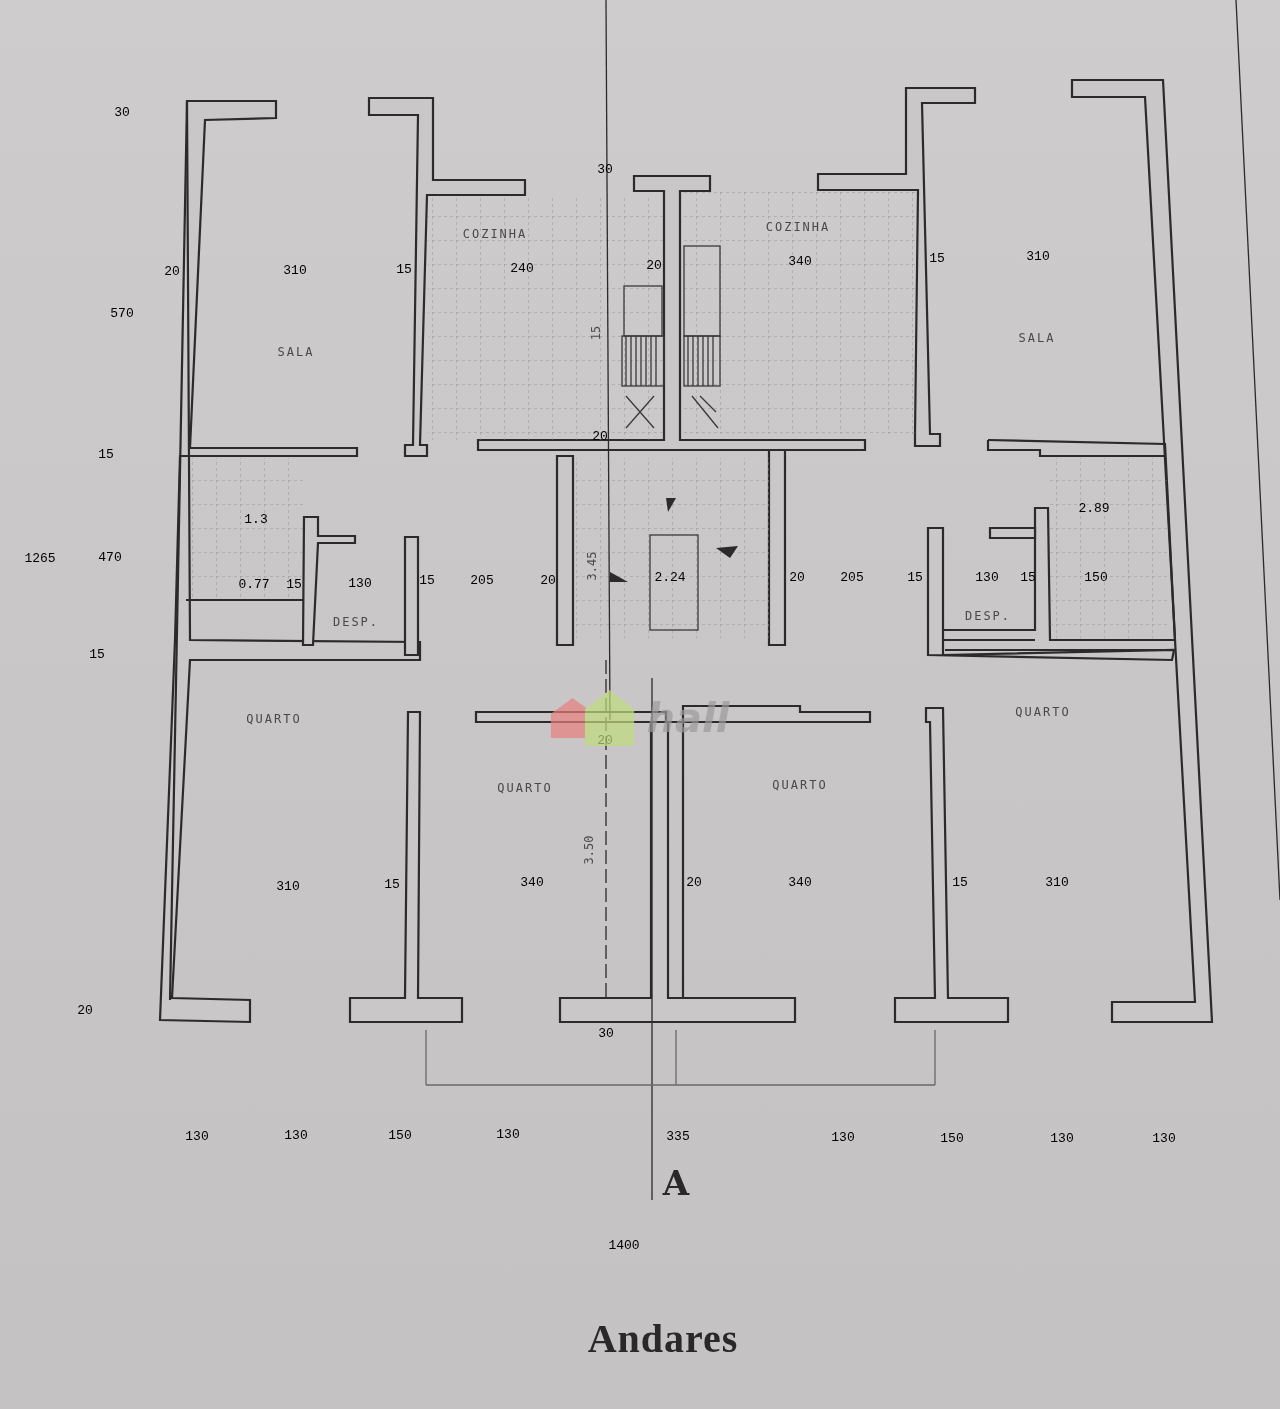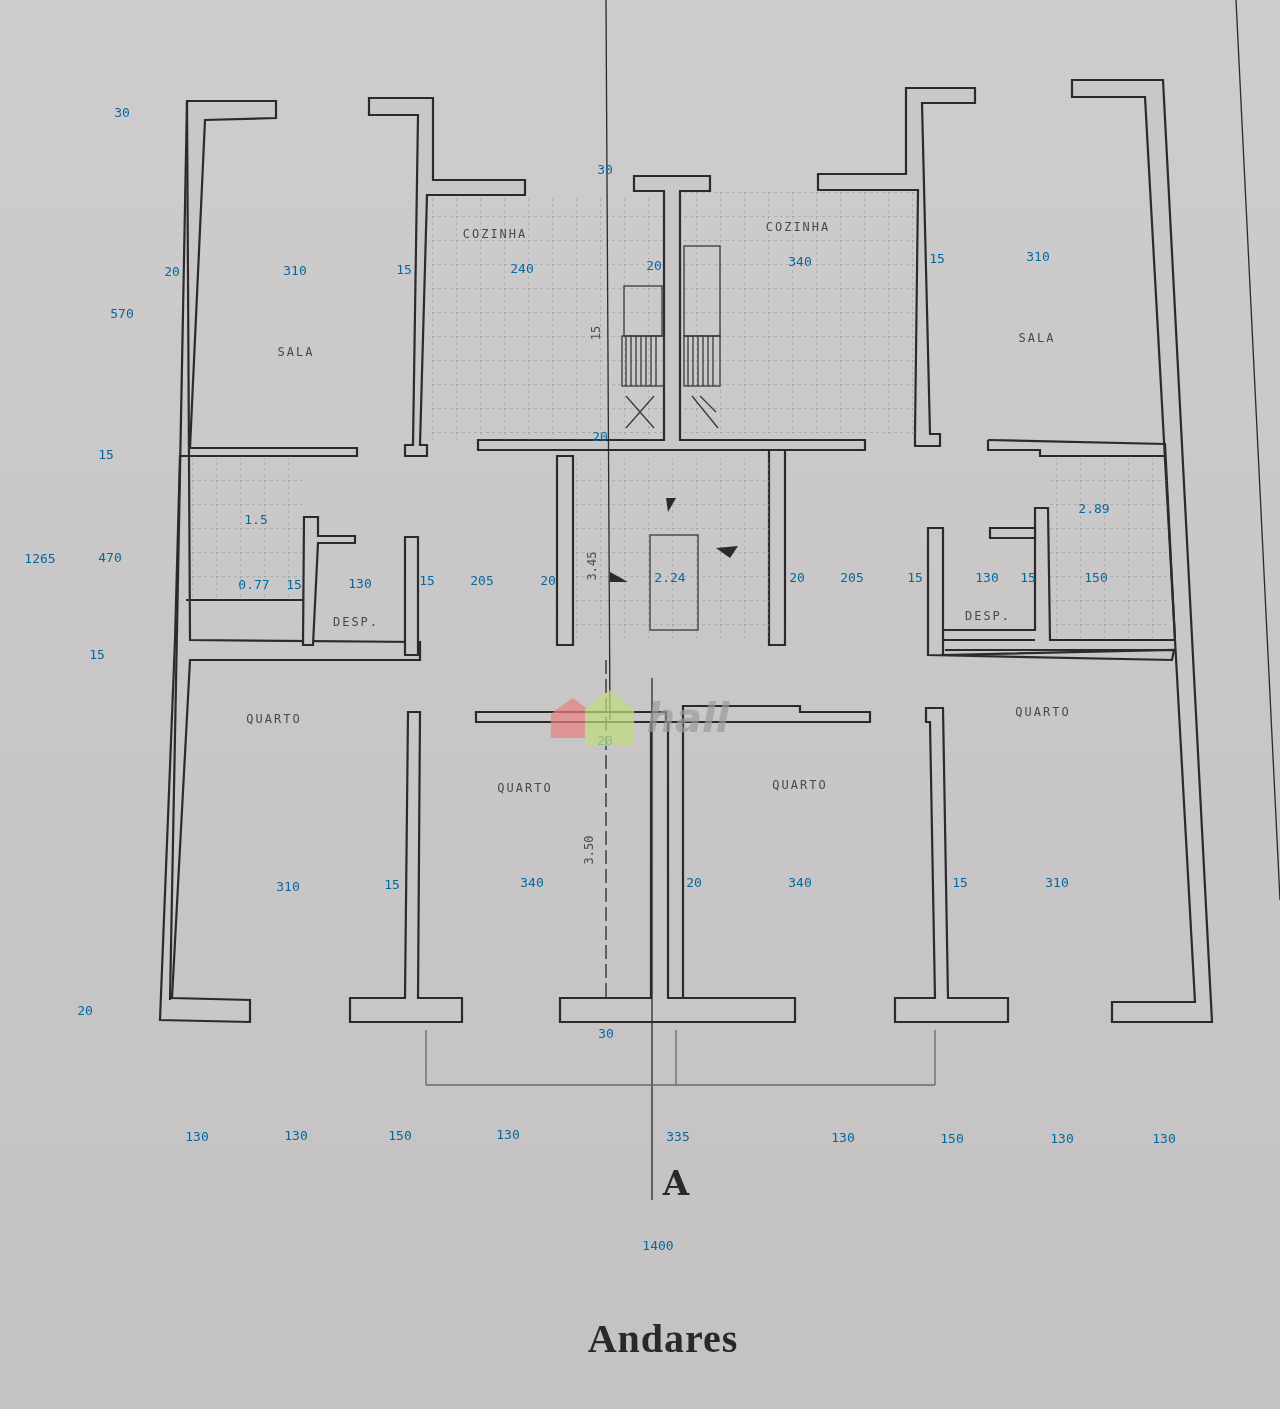--- a/index.html
+++ b/index.html
@@ -1,21 +1,21 @@
 <!DOCTYPE html>
 <html><head>
 <meta charset="utf-8">
 <style>
   html,body{margin:0;padding:0;}
   body{width:1280px;height:1409px;background:#c9c7c7;position:relative;overflow:hidden;
        font-family:"DejaVu Sans Mono", monospace;}
   .paper{position:absolute;inset:0;background:linear-gradient(180deg,#cecccc 0%,#c8c6c7 50%,#c4c2c3 100%);}
   svg.plan{position:absolute;left:0;top:0;}
   .lbl{position:absolute;font-size:12px;color:#4a4848;letter-spacing:2px;white-space:nowrap;transform:translate(-50%,-50%);text-align:center;}
-  .dim{position:absolute;font-size:13px;color:#0369a1;white-space:nowrap;transform:translate(-50%,-50%);}
+  .dim{position:absolute;font-size:13px;color:#000000;white-space:nowrap;transform:translate(-50%,-50%);font-family:Liberation Mono, monospace;}
   .vdim{position:absolute;font-size:12px;color:#4d4b4b;white-space:nowrap;transform:translate(-50%,-50%) rotate(-90deg);}
   .title{position:absolute;left:663px;top:1338px;transform:translate(-50%,-50%);
          font-family:Liberation Serif, serif;font-weight:bold;font-size:40px;color:#2a2828;letter-spacing:1px;}
   .section{position:absolute;left:676px;top:1183px;transform:translate(-50%,-50%);
            font-family:"DejaVu Serif", serif;font-weight:bold;font-size:34px;color:#2a2828;}
   .wm{position:absolute;left:640px;top:718px;transform:translate(-50%,-50%);display:flex;align-items:center;gap:4px;opacity:.7;}
   .wm .house1{width:44px;height:40px;background:#e9807f;clip-path:polygon(0 40%,50% 0,100% 40%,100% 100%,0 100%);}
   .wm .house2{width:50px;height:56px;background:#c2dc7e;clip-path:polygon(0 35%,50% 0,100% 35%,100% 100%,0 100%);margin-left:-14px;}
   .wm .txt{font-family:"DejaVu Sans", sans-serif;font-style:italic;font-weight:bold;font-size:40px;color:#9c9a9a;margin-left:8px;}
 </style>
@@ -106,21 +106,21 @@
 
 <span class="lbl" style="left:296px;top:352px">SALA</span>
 <span class="dim" style="left:295px;top:270px">310</span>
 <span class="lbl" style="left:495px;top:234px">COZINHA</span>
 <span class="dim" style="left:522px;top:268px">240</span>
 <span class="lbl" style="left:798px;top:227px">COZINHA</span>
 <span class="dim" style="left:800px;top:261px">340</span>
 <span class="lbl" style="left:1037px;top:338px">SALA</span>
 <span class="dim" style="left:1038px;top:256px">310</span>
 
-<span class="dim" style="left:256px;top:519px">1.5</span>
+<span class="dim" style="left:256px;top:519px">1.3</span>
 <span class="dim" style="left:254px;top:584px">0.77</span>
 <span class="lbl" style="left:356px;top:622px">DESP.</span>
 <span class="dim" style="left:360px;top:583px">130</span>
 <span class="lbl" style="left:988px;top:616px">DESP.</span>
 <span class="dim" style="left:987px;top:577px">130</span>
 <span class="dim" style="left:1094px;top:508px">2.89</span>
 <span class="dim" style="left:1096px;top:577px">150</span>
 <span class="dim" style="left:670px;top:577px">2.24</span>
 <span class="vdim" style="left:592px;top:566px">3.45</span>
 
@@ -165,21 +165,21 @@
 
 <span class="dim" style="left:197px;top:1136px">130</span>
 <span class="dim" style="left:296px;top:1135px">130</span>
 <span class="dim" style="left:400px;top:1135px">150</span>
 <span class="dim" style="left:508px;top:1134px">130</span>
 <span class="dim" style="left:678px;top:1136px">335</span>
 <span class="dim" style="left:843px;top:1137px">130</span>
 <span class="dim" style="left:952px;top:1138px">150</span>
 <span class="dim" style="left:1062px;top:1138px">130</span>
 <span class="dim" style="left:1164px;top:1138px">130</span>
-<span class="dim" style="left:658px;top:1245px">1400</span>
+<span class="dim" style="left:624px;top:1245px">1400</span>
 
 <span class="section">A</span>
 <span class="title">Andares</span>
 
 <div class="wm">
   <span class="house1"></span>
   <span class="house2"></span>
   <span class="txt">hall</span>
 </div>
 

